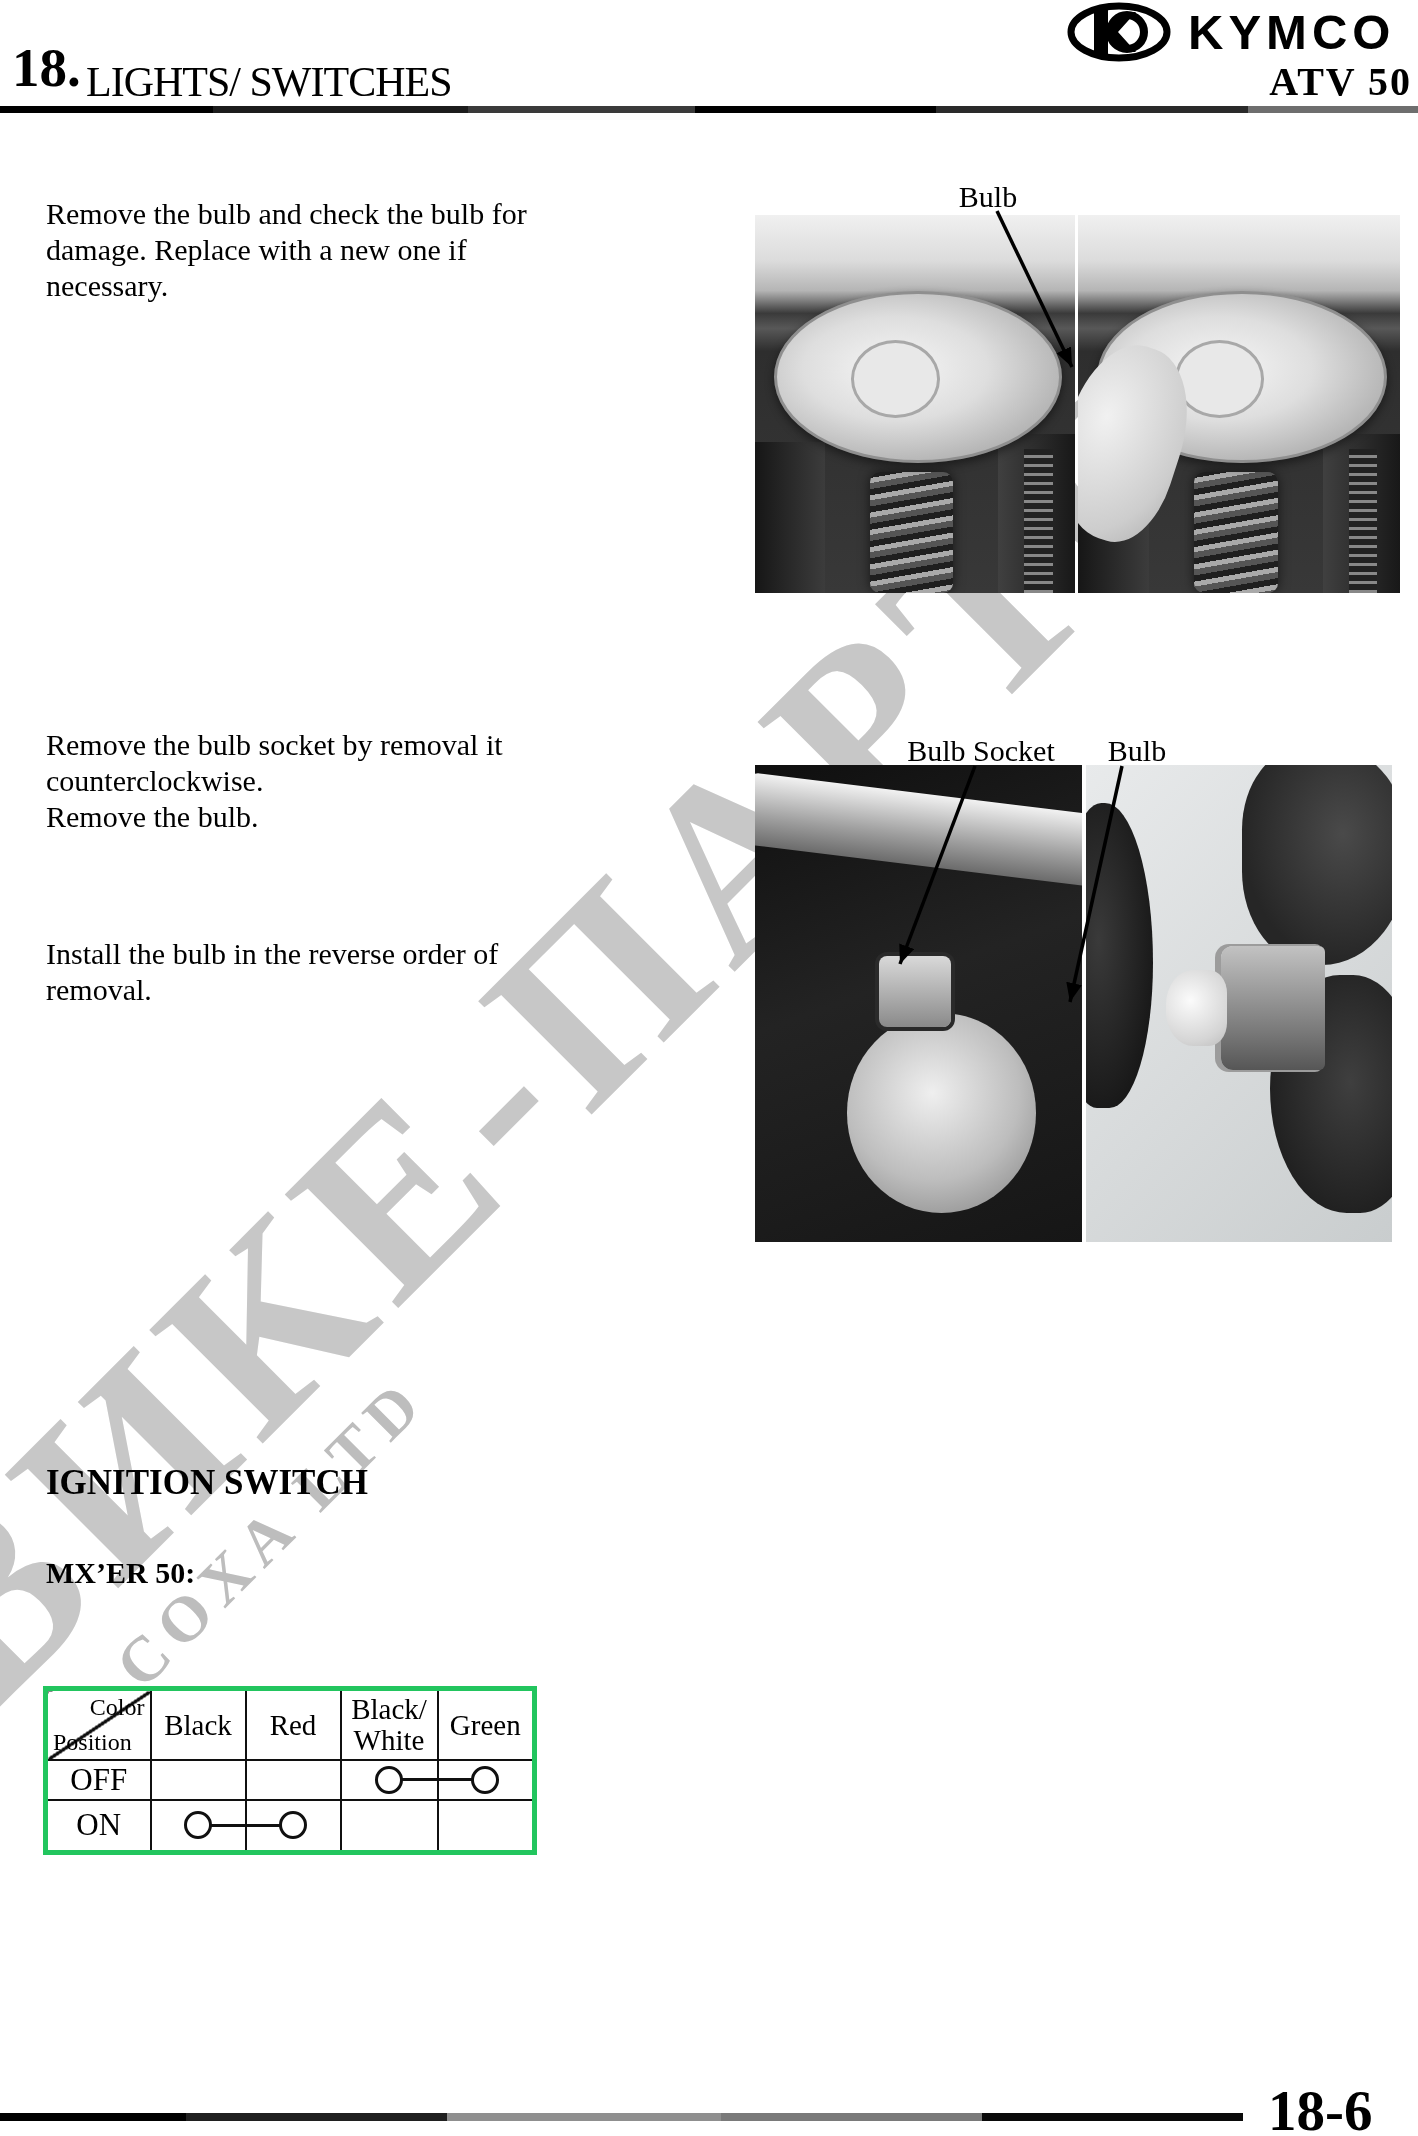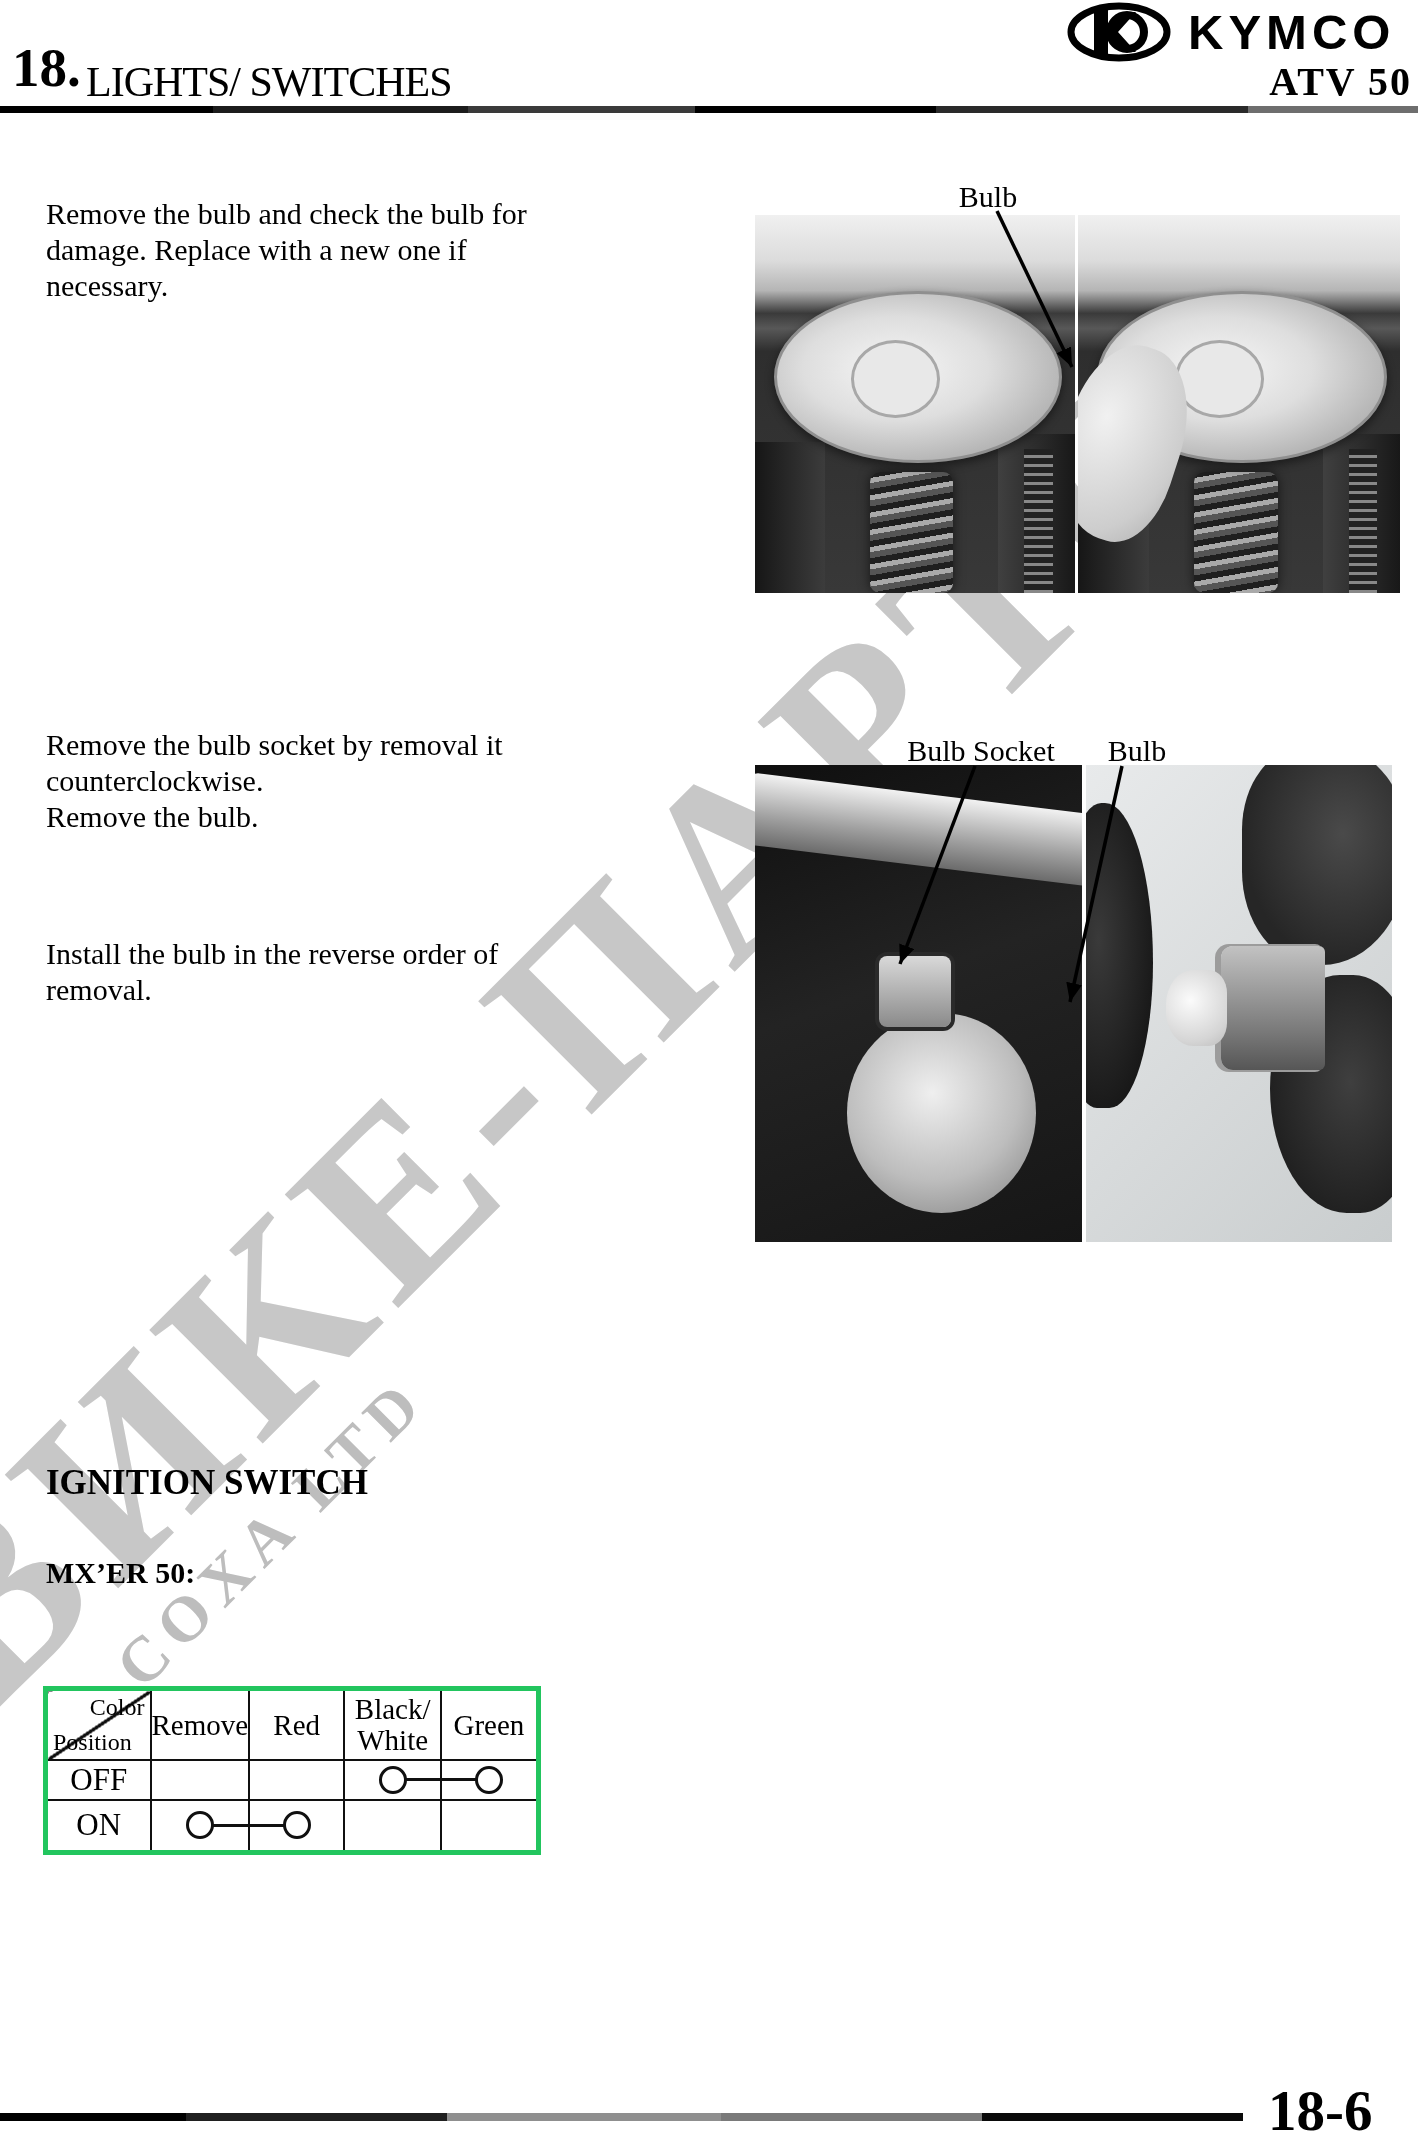--- a/index.html
+++ b/index.html
@@ -193,21 +193,21 @@
         <col style="width:95px">
         <col style="width:97px">
         <col style="width:97px">
     </colgroup>
     <tbody>
         <tr style="height:71px">
       <td class="corner">
         <span class="c-top">Color</span>
         <span class="c-bot">Position</span>
       </td>
-      <td class="col-h">Remove</td>
+      <td class="col-h">Black</td>
       <td class="col-h">Red</td>
       <td class="col-h">Black/ White</td>
       <td class="col-h">Green</td>
     </tr>
     <tr style="height:40px">
       <td class="pos-cell">OFF</td>
       <td></td>
       <td></td>
       <td>
         <div class="mark">

